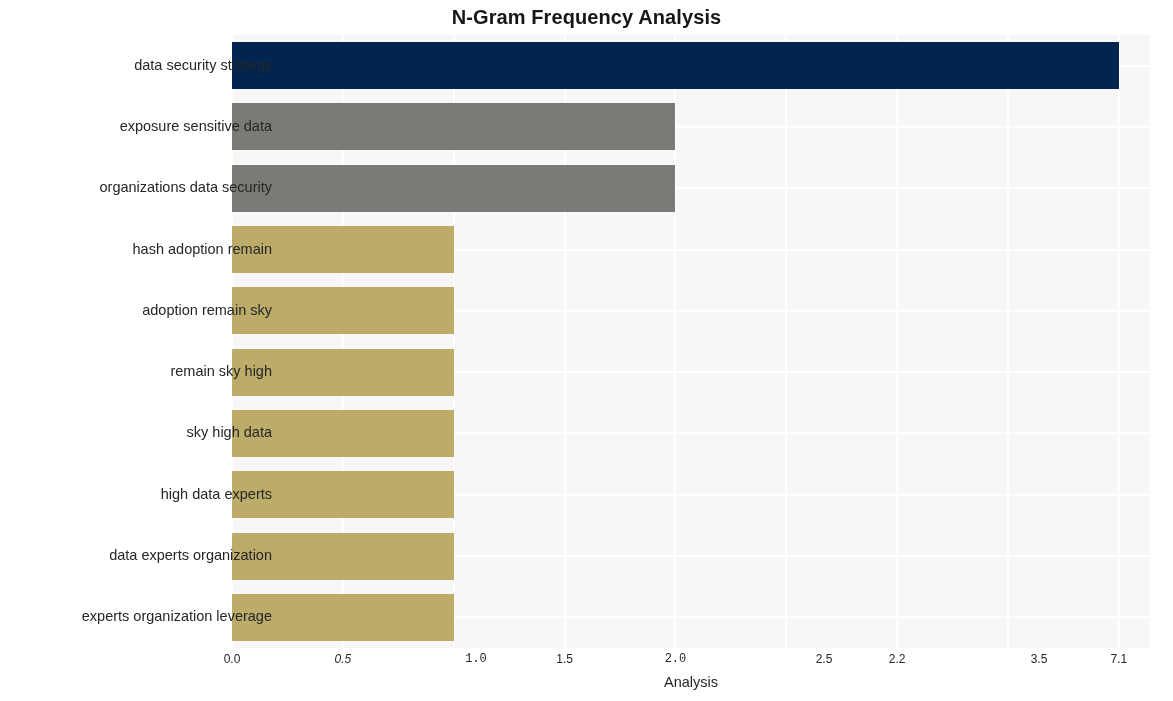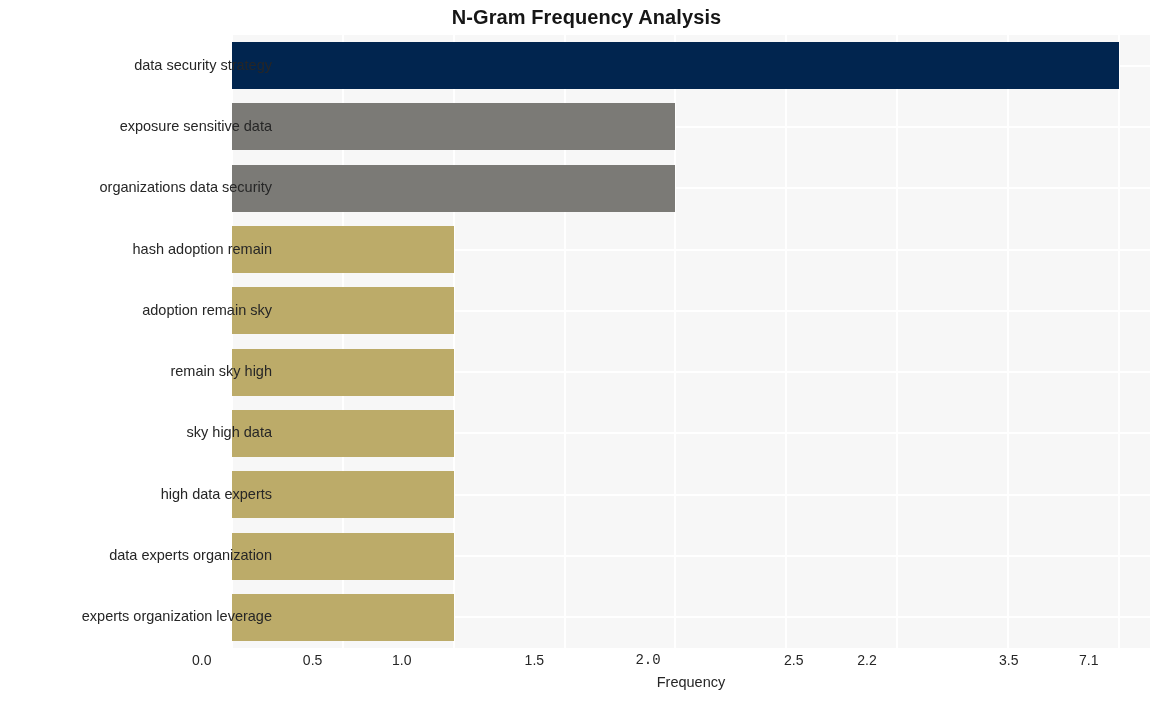--- a/index.html
+++ b/index.html
@@ -70,21 +70,22 @@
     font-size: 14.5px;
     color: #262626;
     white-space: nowrap;
   }
   
   .xtick {
     position: absolute;
     top: 652px;
     width: 80px;
     margin-left: -40px;
-    font-size: 14px;
+    text-align: center;
+    font-size: 12px;
     color: #262626;
   }
   #xlabel {
     position: absolute;
     left: 232px;
     top: 674px;
     width: 918px;
     text-align: center;
     font-size: 14.5px;
     color: #262626;
@@ -136,25 +137,25 @@
       <div class="ytick" style="top: 240.55px;">hash adoption remain</div>
       <div class="ytick" style="top: 301.85px;">adoption remain sky</div>
       <div class="ytick" style="top: 363.15px;">remain sky high</div>
       <div class="ytick" style="top: 424.45px;">sky high data</div>
       <div class="ytick" style="top: 485.75px;">high data experts</div>
       <div class="ytick" style="top: 547.05px;">data experts organization</div>
       <div class="ytick" style="top: 608.35px;">experts organization leverage</div>
     </div>
   <div id="x-axis">
       <div class="xtick" style="left: 232px;">0.0</div>
-      <div class="xtick" style="left: 342.87px;">0.5</div>
-      <div class="xtick" style="left: 432px;">1.0</div>
+      <div class="xtick" style="left: 342.87px; font-style: italic;">0.5</div>
+      <div class="xtick" style="left: 476px; font-family: Liberation Mono, monospace;">1.0</div>
       <div class="xtick" style="left: 564.609px;">1.5</div>
       <div class="xtick" style="left: 675.478px; font-family: Liberation Mono, monospace;">2.0</div>
       <div class="xtick" style="left: 824px;">2.5</div>
       <div class="xtick" style="left: 897.217px;">2.2</div>
       <div class="xtick" style="left: 1039px;">3.5</div>
       <div class="xtick" style="left: 1118.96px;">7.1</div>
     </div>
 
-  <div id="xlabel">Frequency</div>
+  <div id="xlabel">Analysis</div>
 
 </div>
 
 </body></html>

